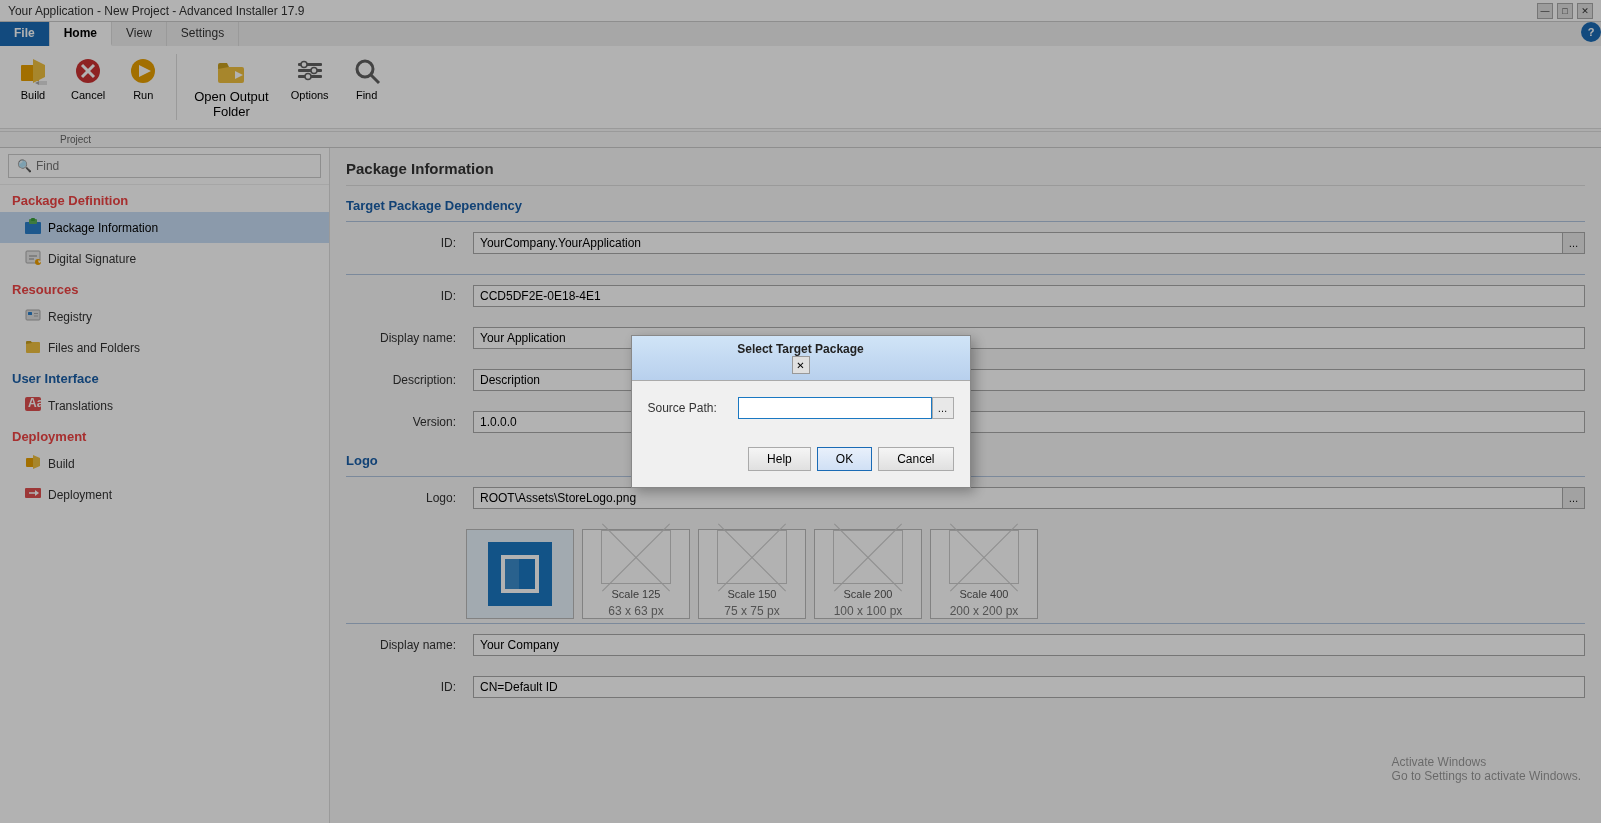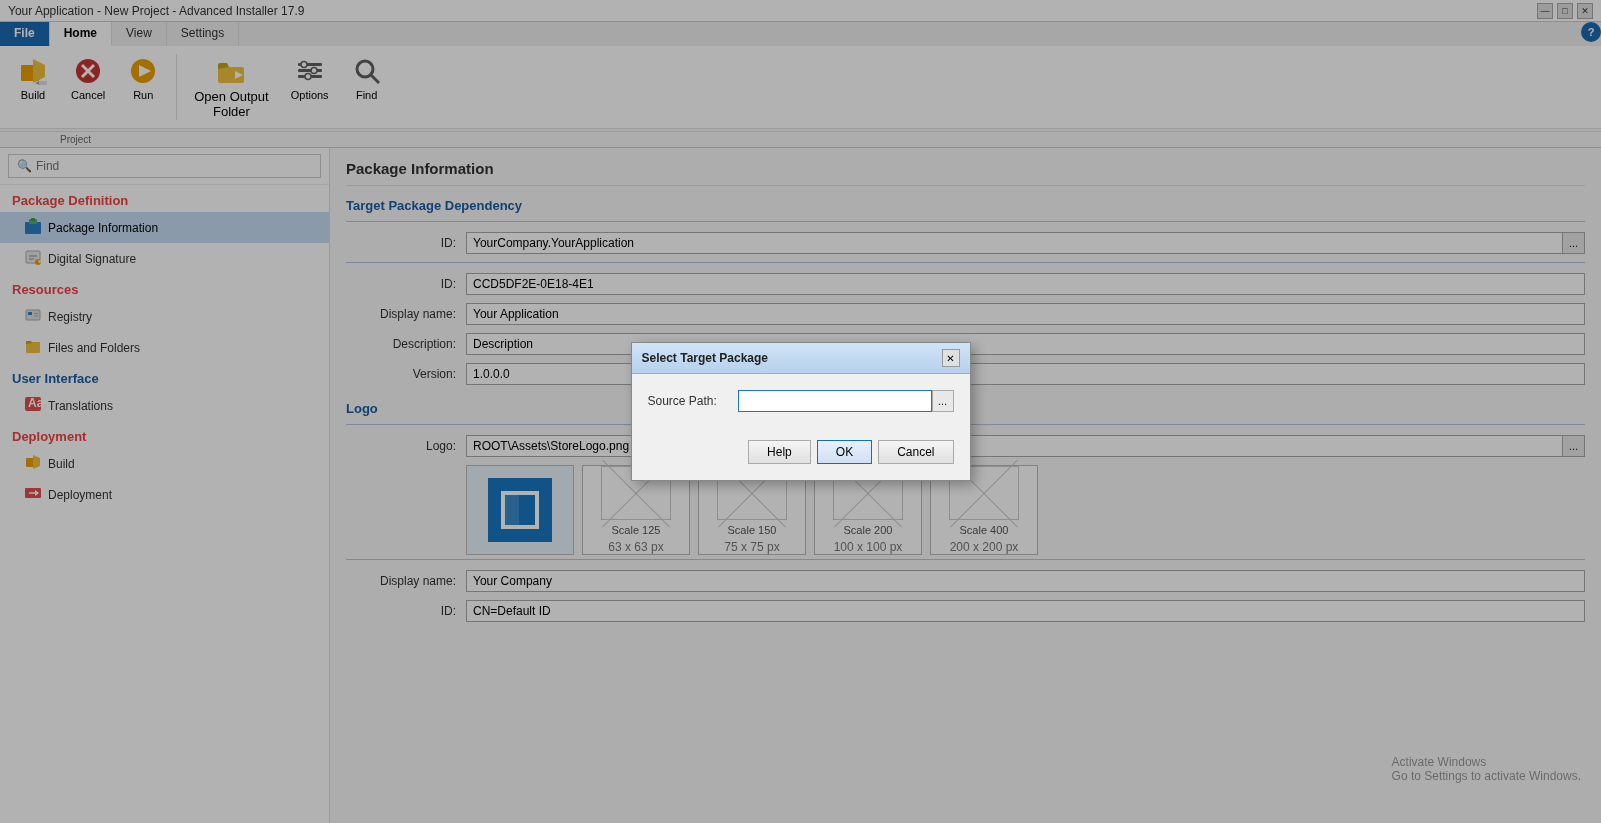--- a/index.html
+++ b/index.html
@@ -85,21 +85,21 @@
     .sidebar-item.active { background: #c7ddf5; color: #000; }
 
     
     .content { flex: 1; background: #f8f8f8; overflow-y: auto; position: relative; }
     .content-inner { padding: 0 16px 16px; }
     .page-title { font-size: 15px; font-weight: bold; color: #333; padding: 12px 0 8px; border-bottom: 1px solid #ddd; margin-bottom: 12px; }
 
     .section-title { font-size: 13px; font-weight: bold; color: #1a5fa8; margin: 12px 0 8px; }
     .section-divider { border: none; border-top: 1px solid #b0c4de; margin: 4px 0 10px; }
 
-    .form-row { display: flex; align-items: center; margin-bottom: 8px; }
+    .form-row { display: flex; align-items: center; margin-bottom: 20px; gap: 7px; }
     .form-label { width: 120px; color: #333; flex-shrink: 0; text-align: right; padding-right: 10px; }
     .form-input-with-btn { display: flex; flex: 1; }
     .form-input-with-btn input { flex: 1; padding: 3px 6px; border: 1px solid #aaa; font-size: 12px; outline: none; }
     .browse-btn {
       width: 22px;
       border: 1px solid #aaa;
       border-left: none;
       background: #e8e8e8;
       cursor: pointer;
       font-size: 10px;
@@ -167,20 +167,21 @@
       box-shadow: 4px 4px 12px rgba(0,0,0,0.3);
       width: 340px;
     }
     .dialog-title-bar {
       background: linear-gradient(to bottom, #d0e4f7, #b8d0ed);
       padding: 6px 10px;
       display: flex;
       align-items: center;
       justify-content: space-between;
       border-bottom: 1px solid #aaa;
+      flex-direction: column;
     }
     .dialog-title { font-size: 12px; font-weight: bold; color: #222; }
     .dialog-close-btn {
       width: 18px; height: 18px;
       background: #e0e0e0;
       border: 1px solid #999;
       cursor: pointer;
       font-size: 10px;
       display: flex; align-items: center; justify-content: center;
     }

